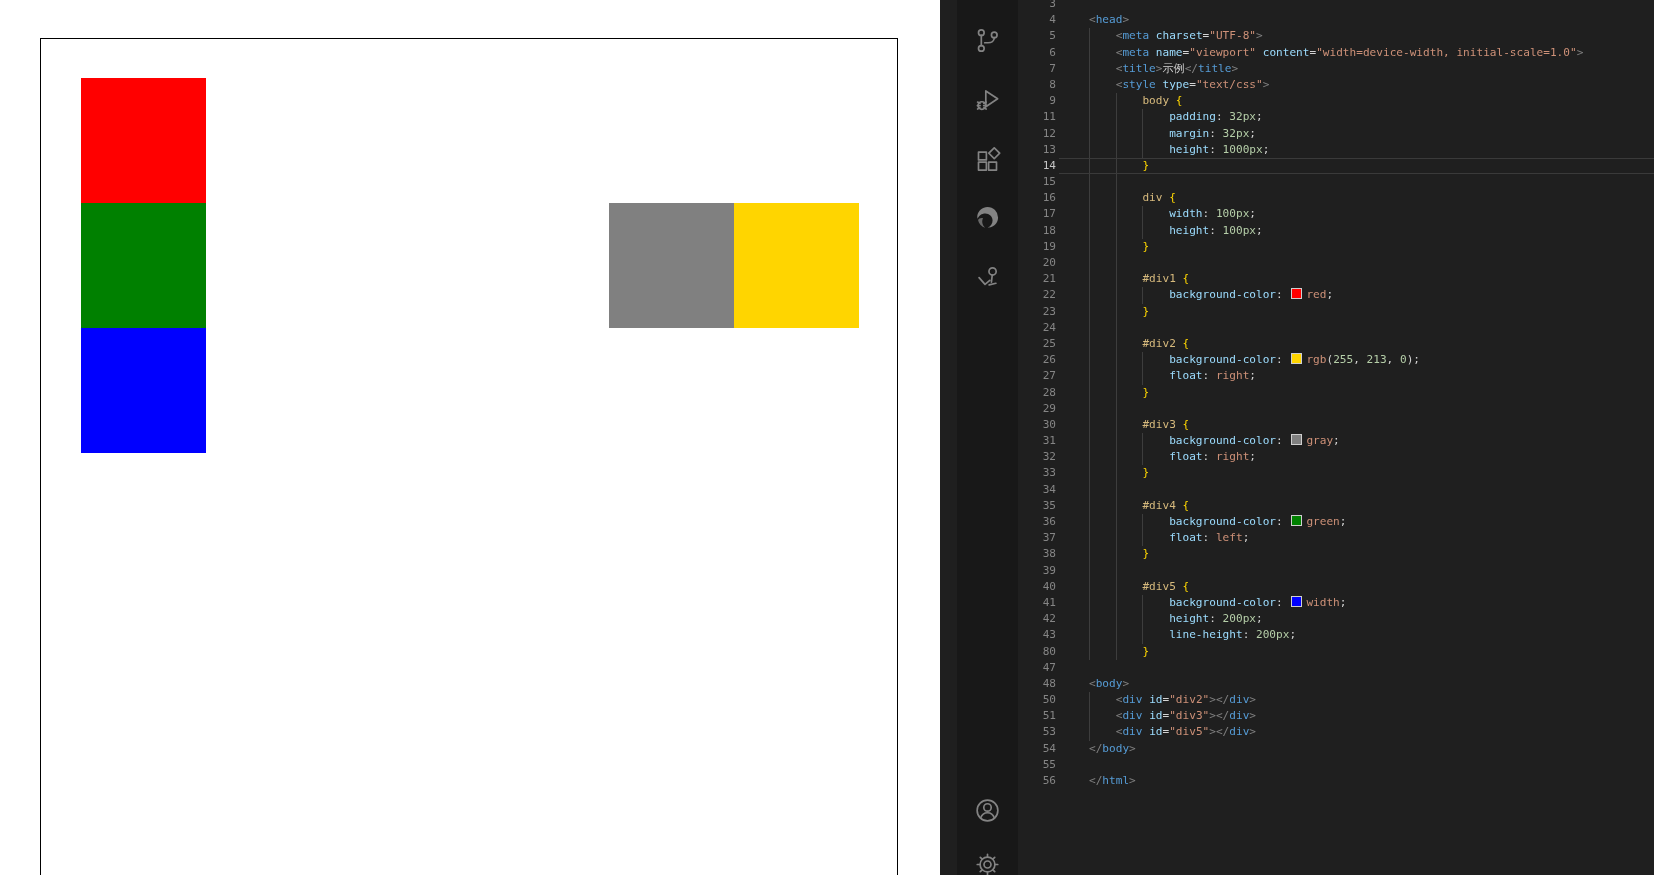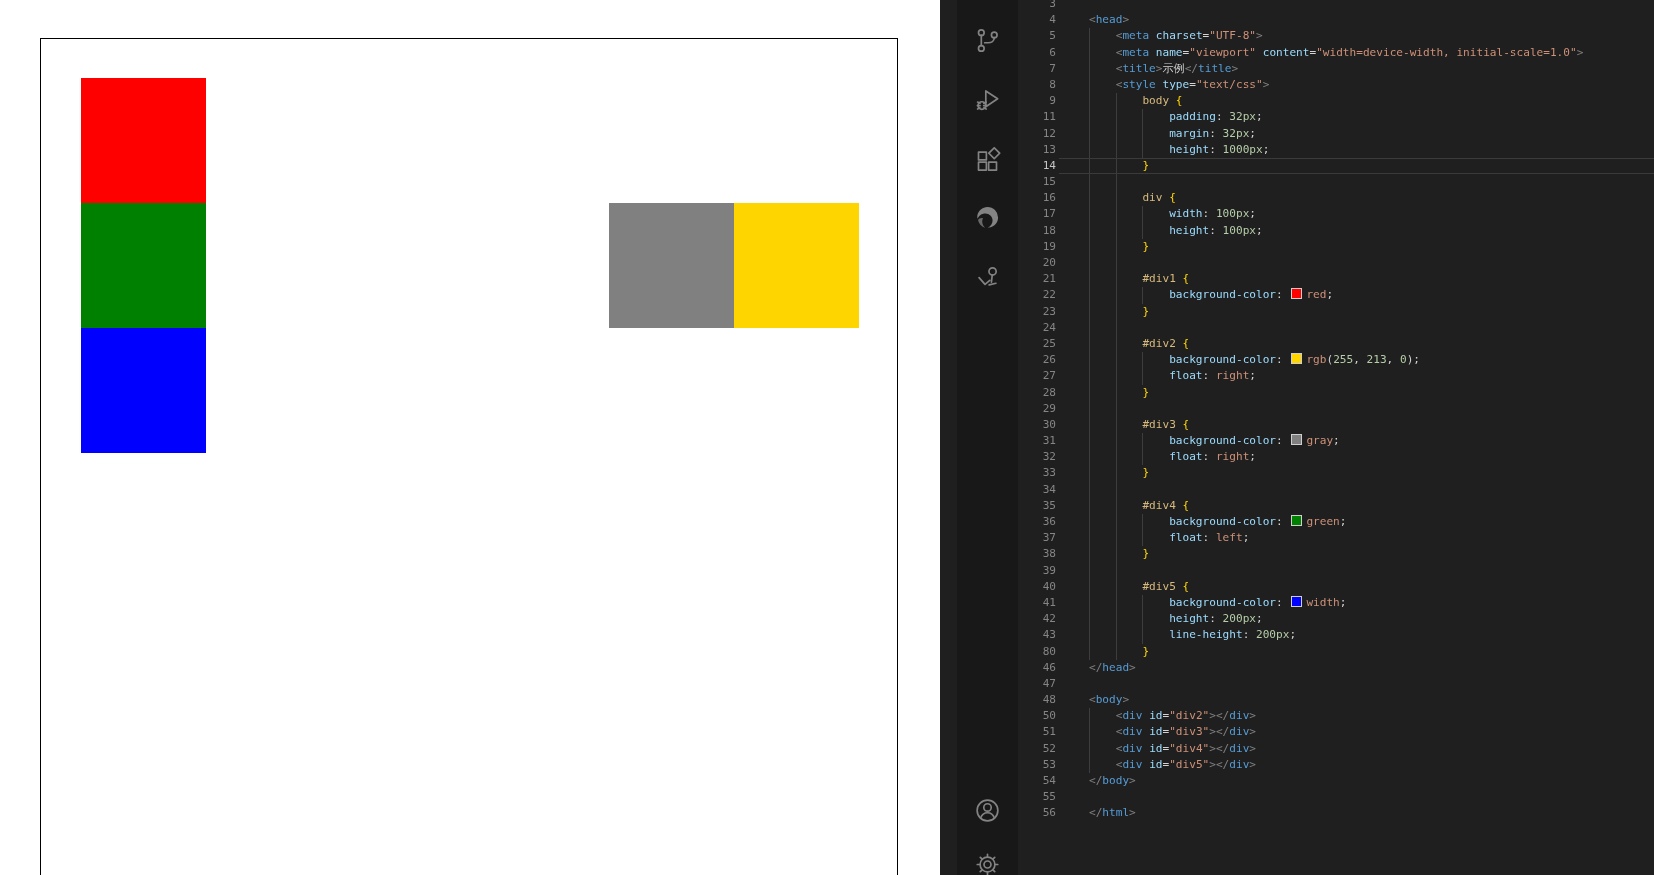--- a/index.html
+++ b/index.html
@@ -350,47 +350,38 @@
           <div class="guide" style="left: 124.4px;"></div>
           <div class="code"><span class="tk-x">            </span><span class="tk-a">line-height</span><span class="tk-x">: </span><span class="tk-n">200px</span><span class="tk-x">;</span></div>
         </div>
         <div class="row">
           <div class="gutter">80</div>
           <div class="guide" style="left: 71px;"></div>
           <div class="guide" style="left: 97.7px;"></div>
           <div class="code"><span class="tk-x">        </span><span class="tk-b">}</span></div>
         </div>
         <div class="row">
-          <div class="gutter">46</div>
-          <div class="code"><span class="tk-p">&lt;/</span><span class="tk-t">head</span><span class="tk-p">&gt;</span></div>
-        </div>
-        <div class="row">
           <div class="gutter">47</div>
           <div class="code"></div>
         </div>
         <div class="row">
           <div class="gutter">48</div>
           <div class="code"><span class="tk-p">&lt;</span><span class="tk-t">body</span><span class="tk-p">&gt;</span></div>
         </div>
         <div class="row">
           <div class="gutter">50</div>
           <div class="guide" style="left: 71px;"></div>
           <div class="code"><span class="tk-x">    </span><span class="tk-p">&lt;</span><span class="tk-t">div</span><span class="tk-x"> </span><span class="tk-a">id</span><span class="tk-x">=</span><span class="tk-s">"div2"</span><span class="tk-p">&gt;&lt;/</span><span class="tk-t">div</span><span class="tk-p">&gt;</span></div>
         </div>
         <div class="row">
           <div class="gutter">51</div>
           <div class="guide" style="left: 71px;"></div>
           <div class="code"><span class="tk-x">    </span><span class="tk-p">&lt;</span><span class="tk-t">div</span><span class="tk-x"> </span><span class="tk-a">id</span><span class="tk-x">=</span><span class="tk-s">"div3"</span><span class="tk-p">&gt;&lt;/</span><span class="tk-t">div</span><span class="tk-p">&gt;</span></div>
         </div>
         <div class="row">
-          <div class="gutter">52</div>
-          <div class="guide" style="left: 71px;"></div>
-          <div class="code"><span class="tk-x">    </span><span class="tk-p">&lt;</span><span class="tk-t">div</span><span class="tk-x"> </span><span class="tk-a">id</span><span class="tk-x">=</span><span class="tk-s">"div4"</span><span class="tk-p">&gt;&lt;/</span><span class="tk-t">div</span><span class="tk-p">&gt;</span></div>
-        </div>
-        <div class="row">
           <div class="gutter">53</div>
           <div class="guide" style="left: 71px;"></div>
           <div class="code"><span class="tk-x">    </span><span class="tk-p">&lt;</span><span class="tk-t">div</span><span class="tk-x"> </span><span class="tk-a">id</span><span class="tk-x">=</span><span class="tk-s">"div5"</span><span class="tk-p">&gt;&lt;/</span><span class="tk-t">div</span><span class="tk-p">&gt;</span></div>
         </div>
         <div class="row">
           <div class="gutter">54</div>
           <div class="code"><span class="tk-p">&lt;/</span><span class="tk-t">body</span><span class="tk-p">&gt;</span></div>
         </div>
         <div class="row">
           <div class="gutter">55</div>

